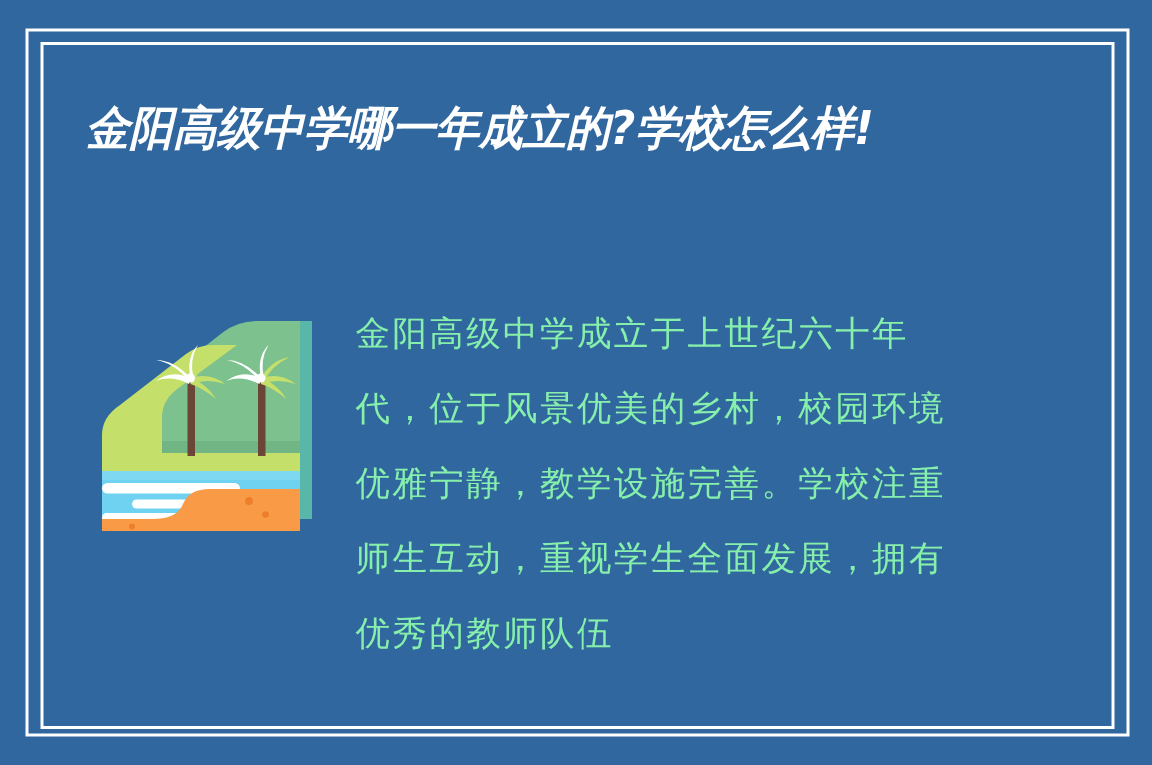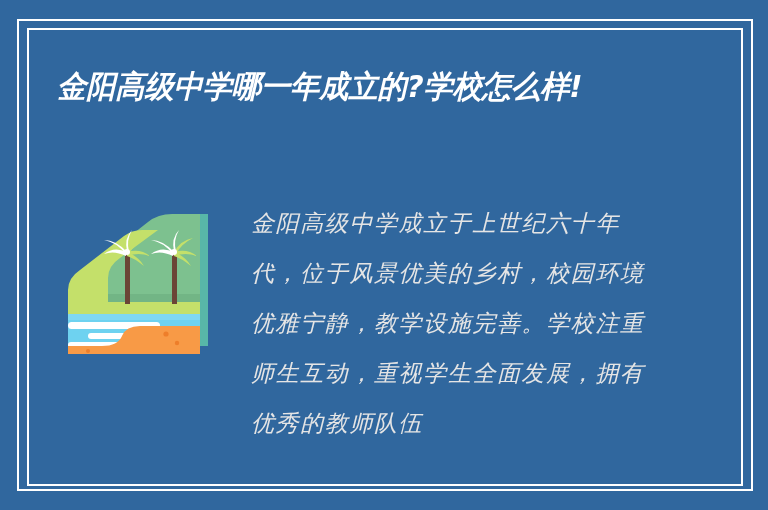--- a/index.html
+++ b/index.html
@@ -63,28 +63,27 @@
     width:146px;
     height:158px;
     flex:0 0 auto;
     margin-top:8px;
     margin-left:5px;
   }
   .illustration svg { display:block; width:146px; height:158px; }
 
   
   .body-text {
-    margin-left:43px;
+    margin-left:29px;
     width:412px;
-    color:#e5e5e5;
+    color:#86efac;
     font-family:"DejaVu Serif", serif;
     font-size:23px;
     line-height:50px;
     letter-spacing:1.6px;
-    font-style:italic;
     text-align:left;
     white-space:normal;
     word-break:break-all;
     overflow:hidden;
     max-height:255px;
   }
 </style>
 </head>
 <body>
 

